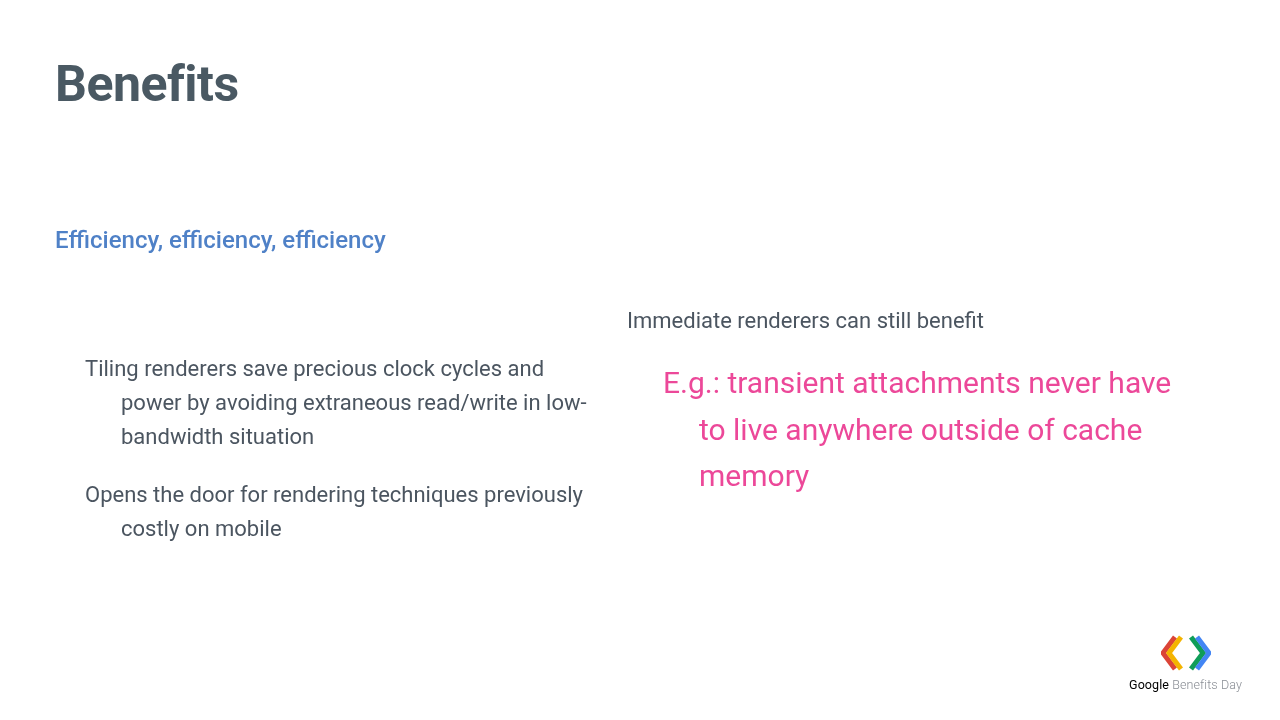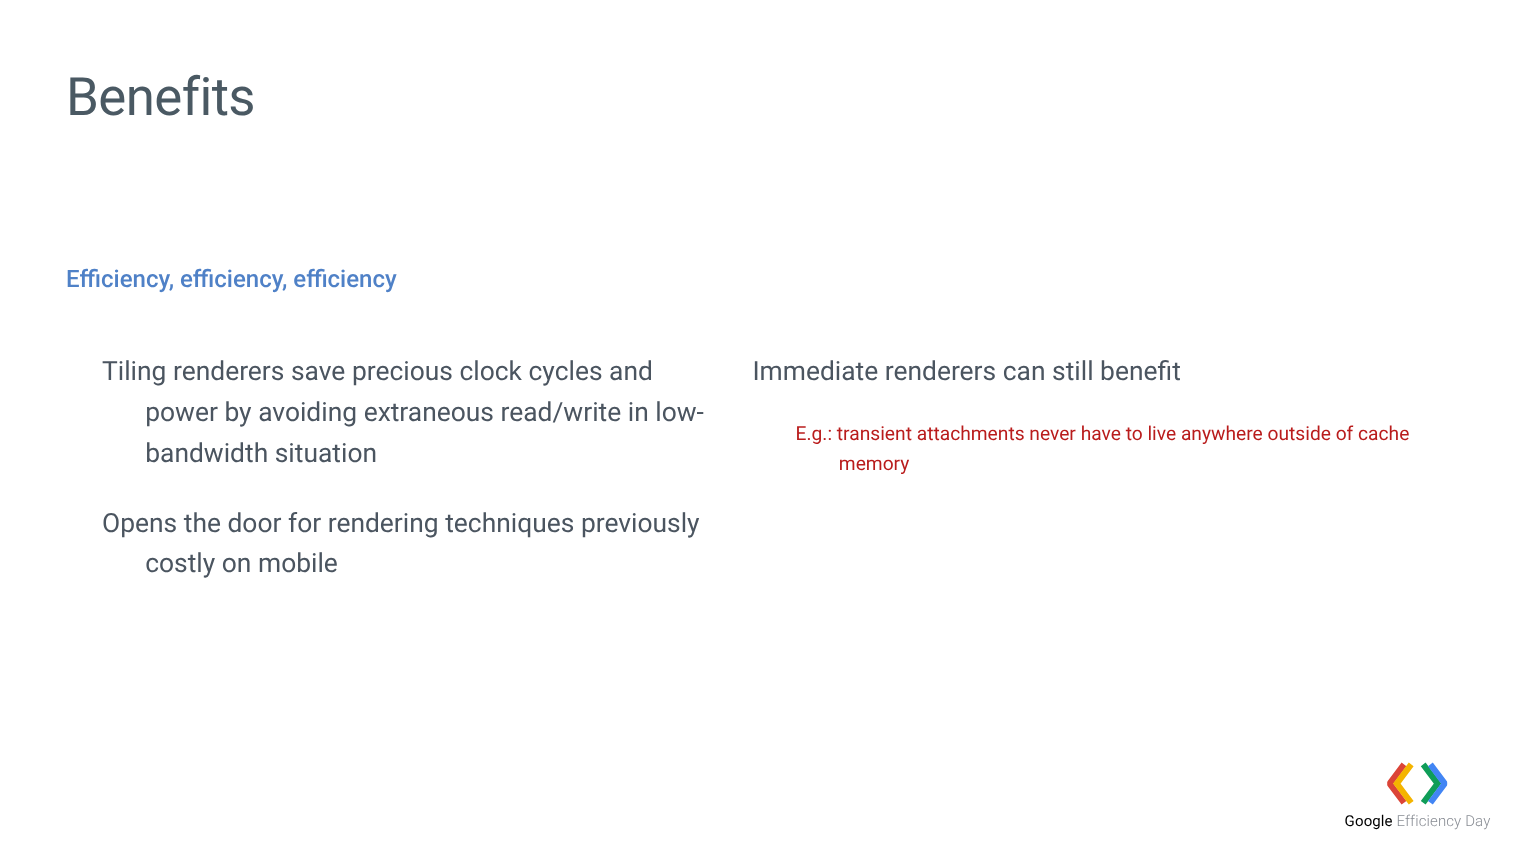--- a/index.html
+++ b/index.html
@@ -11,57 +11,58 @@
       overflow: hidden;
       position: relative;
     }
     .slide {
       width: 100%;
       height: 100%;
       padding: 55px 60px 40px 55px;
       position: relative;
     }
     .title {
-      font-size: 44px;
-      font-weight: 400;
+      font-size: 50px;
+      font-weight: 700;
       color: #4a5963;
       letter-spacing: -0.5px;
     }
     .subtitle {
-      font-size: 20px;
+      font-size: 24px;
       font-weight: 500;
       color: #4f81c7;
       margin-top: 113px;
     }
     .columns {
       display: flex;
       margin-top: 50px;
     }
     .col-left {
       width: 555px;
       padding-left: 30px;
+      margin-top: 48px;
     }
     .col-right {
       width: 560px;
       padding-left: 0;
       margin-left: 17px;
     }
     .bullet {
       font-size: 22px;
       font-weight: 400;
       color: #4b5560;
       line-height: 1.55;
       text-indent: -36px;
       padding-left: 36px;
       margin-bottom: 24px;
     }
     .sub-bullet {
-      font-size: 16px;
+      font-size: 30px;
       font-weight: 400;
-      color: #b91c1c;
+      color: #ec4899;
       line-height: 1.55;
       text-indent: -36px;
       padding-left: 72px;
       margin-top: 22px;
     }
     .footer-logo {
       position: absolute;
       right: 38px;
       bottom: 28px;
       text-align: center;
@@ -102,16 +103,16 @@
   <div class="footer-logo">
     <div class="logo-brackets">
       <svg width="50" height="36" viewBox="0 0 50 36">
         <path d="M 14 2 L 2 18 L 14 34" fill="none" stroke="#db4437" stroke-width="5" stroke-linecap="butt" stroke-linejoin="miter"></path>
         <path d="M 20 2 L 8 18 L 20 34" fill="none" stroke="#f4b400" stroke-width="5" stroke-linecap="butt" stroke-linejoin="miter"></path>
         <path d="M 30 2 L 42 18 L 30 34" fill="none" stroke="#0f9d58" stroke-width="5" stroke-linecap="butt" stroke-linejoin="miter"></path>
         <path d="M 36 2 L 48 18 L 36 34" fill="none" stroke="#4285f4" stroke-width="5" stroke-linecap="butt" stroke-linejoin="miter"></path>
       </svg>
     </div>
     <div class="footer-text">
-      <span class="g">Google</span><span class="rest"> Efficiency Day</span>
+      <span class="g">Google</span><span class="rest"> Benefits Day</span>
     </div>
   </div>
 </div>
 
 </body></html>

